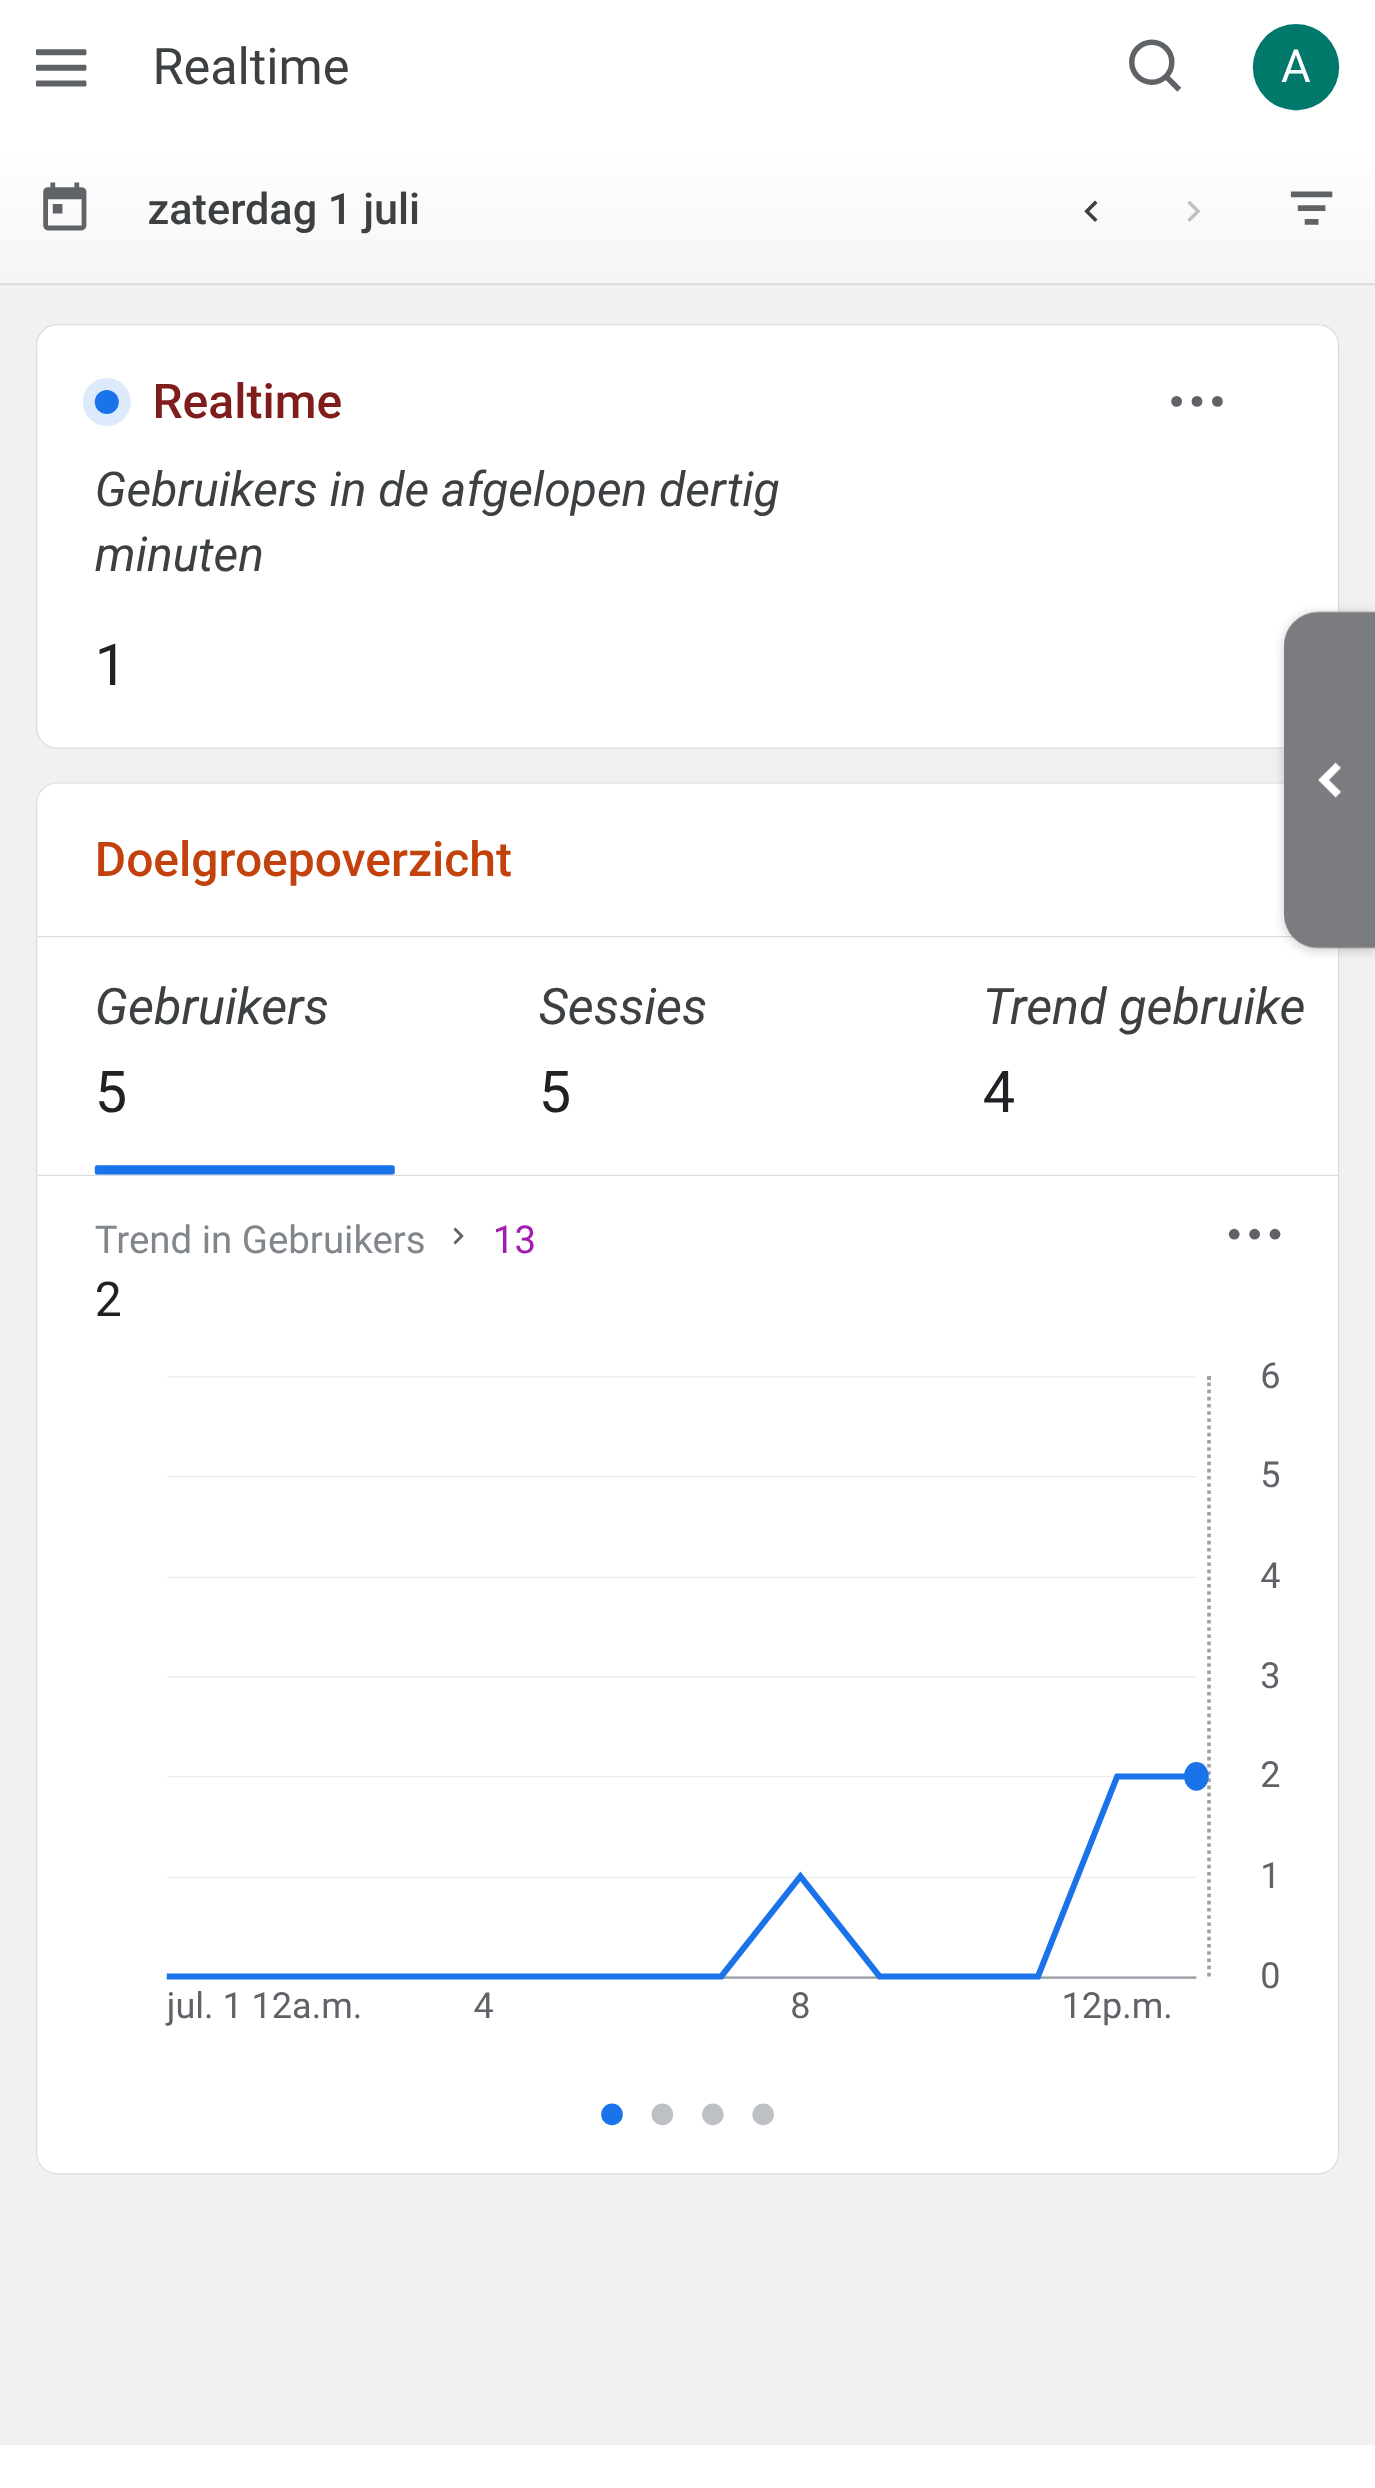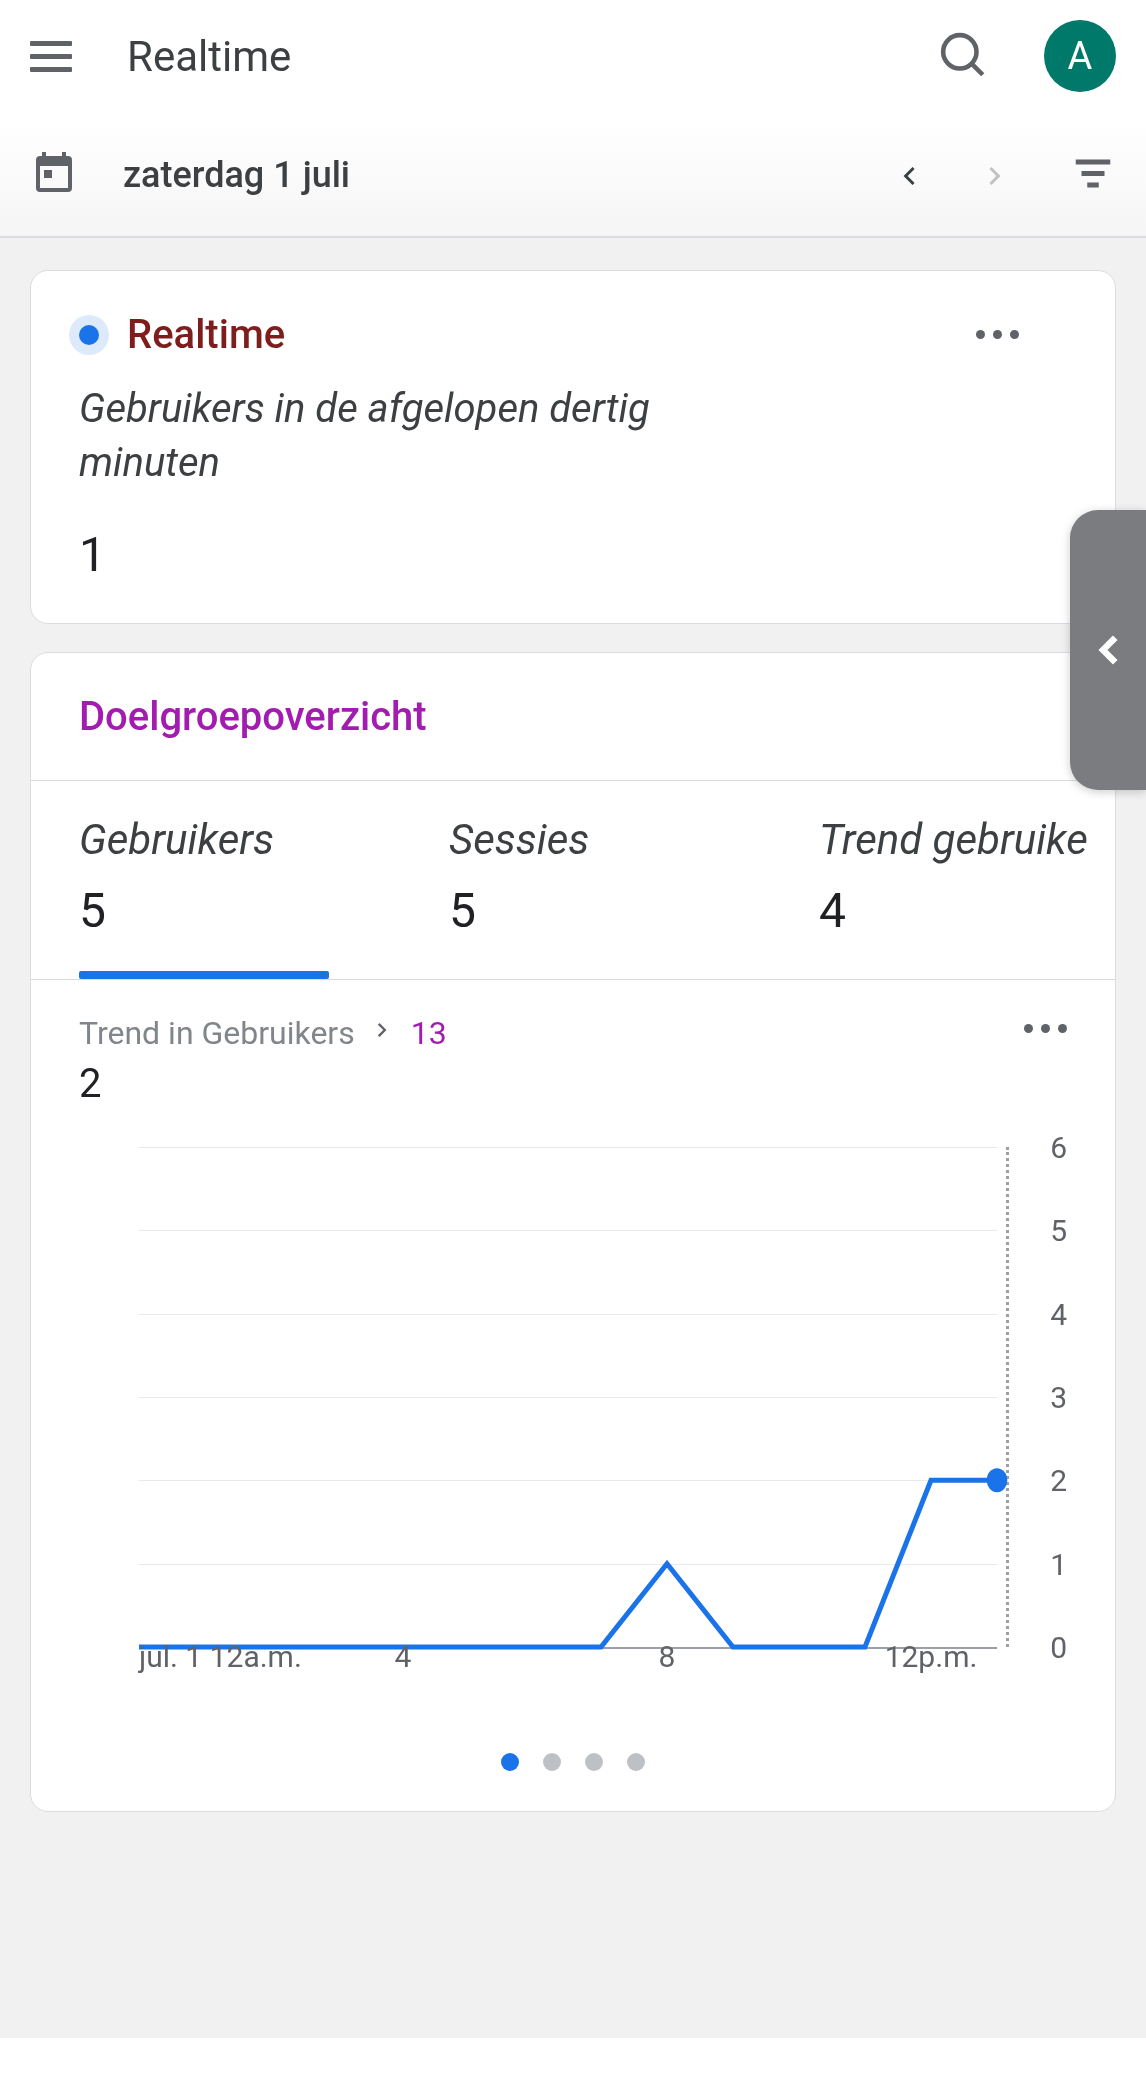--- a/index.html
+++ b/index.html
@@ -61,21 +61,21 @@
   .realtime-head { display:flex; align-items:center; position:relative;}
   .live-dot {
     width:20px; height:20px; border-radius:50%;
     background:#1a73e8; box-shadow: 0 0 0 10px rgba(26,115,232,.15);
     margin-right: 28px;
   }
   .rt-title { font-size: 40px; font-weight:500; color:#7f1d1d;}
   .rt-sub { font-size: 40px; color:#3c4043; margin-top: 24px; line-height:1.35; max-width: 720px; font-style: italic;}
   .rt-val { font-size: 48px; color:#202124; margin-top: 36px; }
 
-  .section-title { font-size: 40px; font-weight:500; color:#a21caf; padding:40px 48px; border-bottom:1px solid #dadce0;}
+  .section-title { font-size: 40px; font-weight:500; color:#c2410c; padding:40px 48px; border-bottom:1px solid #dadce0;}
   .tabs { display:flex; border-bottom:1px solid #dadce0; overflow:hidden;}
   .tab { flex: 0 0 auto; width: 370px; padding: 34px 0 40px 48px; cursor:pointer; position:relative;}
   .tab:last-child { width: auto; flex:1; white-space:nowrap;}
   .tab-label { font-size: 42px; color:#3c4043;font-style:italic;}
   .tab-value { font-size: 48px; color:#202124; margin-top: 18px;}
   .tab .underline { position:absolute; left:48px; bottom:0; width: 250px; height:8px; background:#1a73e8; border-radius:2px; display:none;}
   .tab.active .underline { display:block;}
 
   .trend-area { padding: 34px 48px 20px 48px; position:relative;}
   .trend-head { display:flex; align-items:center; font-size:32px; color:#80868b; gap:14px;}
@@ -87,21 +87,21 @@
   .chart-wrap { position:relative; padding: 0 48px 20px 48px;}
   .chart {
     position:relative; height: 560px; margin-top: 20px;
   }
   .gridlines { position:absolute; left:60px; right:70px; top:0; bottom:60px;}
   .gridlines .gl { position:absolute; left:0; right:0; height:1px; background:#e8eaed;}
   .gridlines .gl.base { background:#9aa0a6; height:2px;}
   .y-axis { position:absolute; right:0; top:0; bottom:60px; width:60px; }
   .y-tick { position:absolute; right:0; font-size:30px; color:#5f6368; transform: translateY(-50%);}
   .y-dotted { position:absolute; right:58px; top:0; bottom:60px; border-right: 3px dotted #9aa0a6;}
-  .x-axis { position:absolute; left:0; right:70px; bottom:16px; height:52px;}
+  .x-axis { position:absolute; left:0; right:70px; bottom:0; height:52px;}
   .x-tick { position:absolute; font-size:30px; color:#5f6368; transform: translateX(-50%);}
   .x-tick.first { transform:none; left:0;}
   .plot { position:absolute; left:60px; right:70px; top:0; bottom:60px;}
   .plot svg { width:100%; height:100%; overflow:visible;}
   .endpoint { fill:#1a73e8;}
 
   .pager { display:flex; justify-content:center; gap:24px; padding: 26px 0 40px 0;}
   .pager span { width:18px; height:18px; border-radius:50%; background:#bdc1c6; cursor:pointer;}
   .pager span.active { background:#1a73e8;}
 

